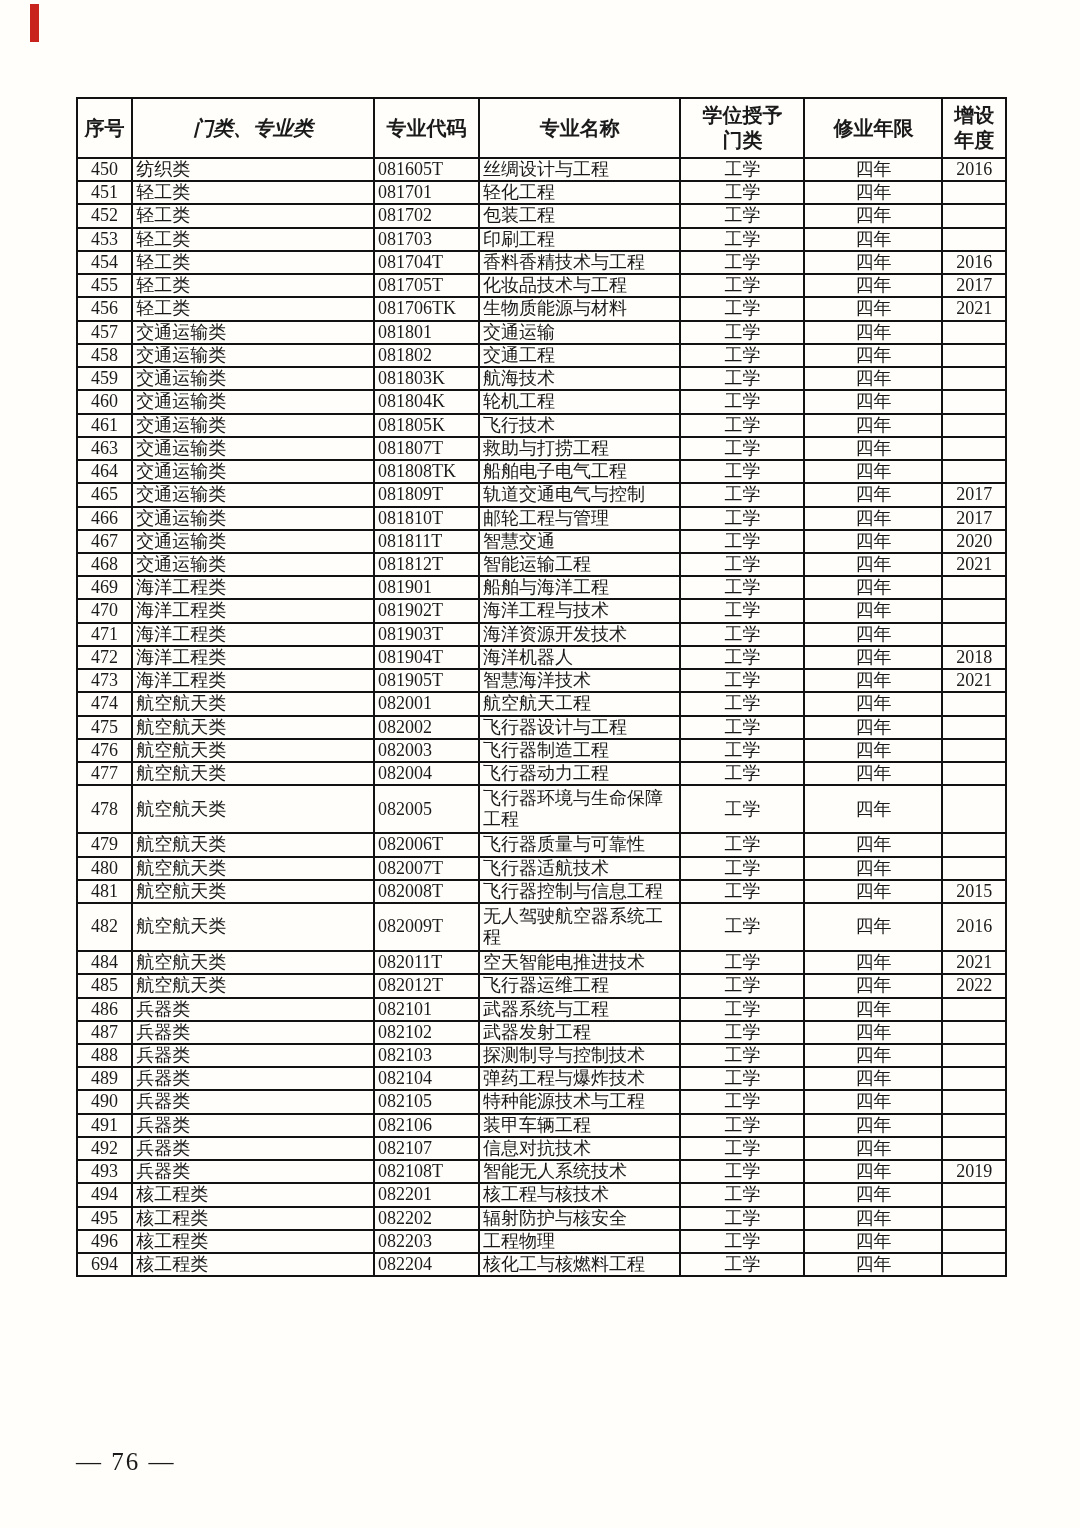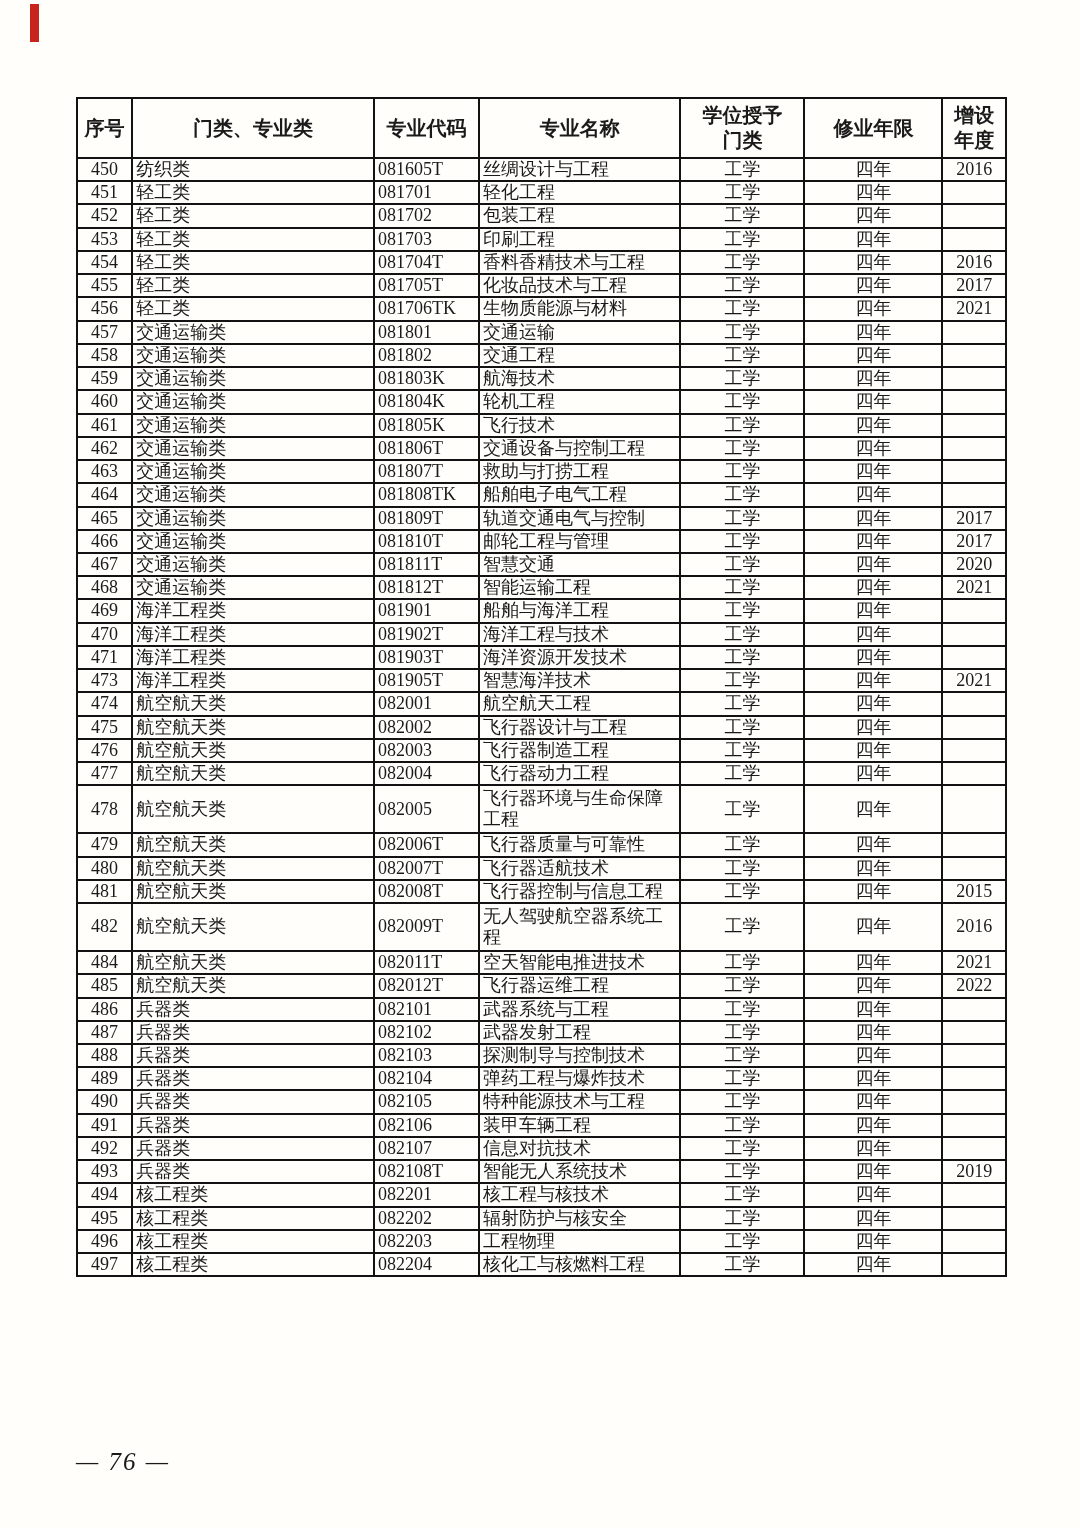--- a/index.html
+++ b/index.html
@@ -47,34 +47,33 @@
   table.majors td {
     font-size: 18px;
     line-height: 1.18;
     height: 23px;
     padding: 0 3px;
   }
   tr.tall td { height: 48px; }
   td.c0, td.c4, td.c5, td.c6 { text-align: center; }
   td.c1, td.c2, td.c3 { text-align: left; padding-left: 6px; }
   th.c0 { width: 52px; }
-  th.c1 { width: 228px; }
+  th.c1 { width: 228px; font-style: italic; }
   th.c2 { width: 99px; }
   th.c3 { width: 190px; }
   th.c4 { width: 117px; }
   th.c5 { width: 130px; border-radius: 28px; }
   th.c6 { width: 60px; }
   .page-number {
     position: absolute;
     left: 76px;
     top: 1448px;
     font-size: 25px;
     letter-spacing: 2px;
     color: #1a1a1a;
-    font-style: italic;
   }
 </style>
 </head>
 <body>
 
 <div class="red-mark" style="background: rgb(200, 36, 29);"></div>
 
 <table class="majors">
   <thead>
     <tr id="header-row">
@@ -192,29 +191,20 @@
       <tr>
         <td class="c0">461</td>
         <td class="c1">交通运输类</td>
         <td class="c2">081805K</td>
         <td class="c3">飞行技术</td>
         <td class="c4">工学</td>
         <td class="c5">四年</td>
         <td class="c6"></td>
       </tr>
       <tr>
-        <td class="c0">462</td>
-        <td class="c1">交通运输类</td>
-        <td class="c2">081806T</td>
-        <td class="c3">交通设备与控制工程</td>
-        <td class="c4">工学</td>
-        <td class="c5">四年</td>
-        <td class="c6"></td>
-      </tr>
-      <tr>
         <td class="c0">463</td>
         <td class="c1">交通运输类</td>
         <td class="c2">081807T</td>
         <td class="c3">救助与打捞工程</td>
         <td class="c4">工学</td>
         <td class="c5">四年</td>
         <td class="c6"></td>
       </tr>
       <tr>
         <td class="c0">464</td>
@@ -282,20 +272,29 @@
       <tr>
         <td class="c0">471</td>
         <td class="c1">海洋工程类</td>
         <td class="c2">081903T</td>
         <td class="c3">海洋资源开发技术</td>
         <td class="c4">工学</td>
         <td class="c5">四年</td>
         <td class="c6"></td>
       </tr>
       <tr>
+        <td class="c0">472</td>
+        <td class="c1">海洋工程类</td>
+        <td class="c2">081904T</td>
+        <td class="c3">海洋机器人</td>
+        <td class="c4">工学</td>
+        <td class="c5">四年</td>
+        <td class="c6">2018</td>
+      </tr>
+      <tr>
         <td class="c0">473</td>
         <td class="c1">海洋工程类</td>
         <td class="c2">081905T</td>
         <td class="c3">智慧海洋技术</td>
         <td class="c4">工学</td>
         <td class="c5">四年</td>
         <td class="c6">2021</td>
       </tr>
       <tr>
         <td class="c0">474</td>
@@ -489,21 +488,21 @@
       <tr>
         <td class="c0">496</td>
         <td class="c1">核工程类</td>
         <td class="c2">082203</td>
         <td class="c3">工程物理</td>
         <td class="c4">工学</td>
         <td class="c5">四年</td>
         <td class="c6"></td>
       </tr>
       <tr>
-        <td class="c0">497</td>
+        <td class="c0">694</td>
         <td class="c1">核工程类</td>
         <td class="c2">082204</td>
         <td class="c3">核化工与核燃料工程</td>
         <td class="c4">工学</td>
         <td class="c5">四年</td>
         <td class="c6"></td>
       </tr>
     </tbody>
 </table>
 

